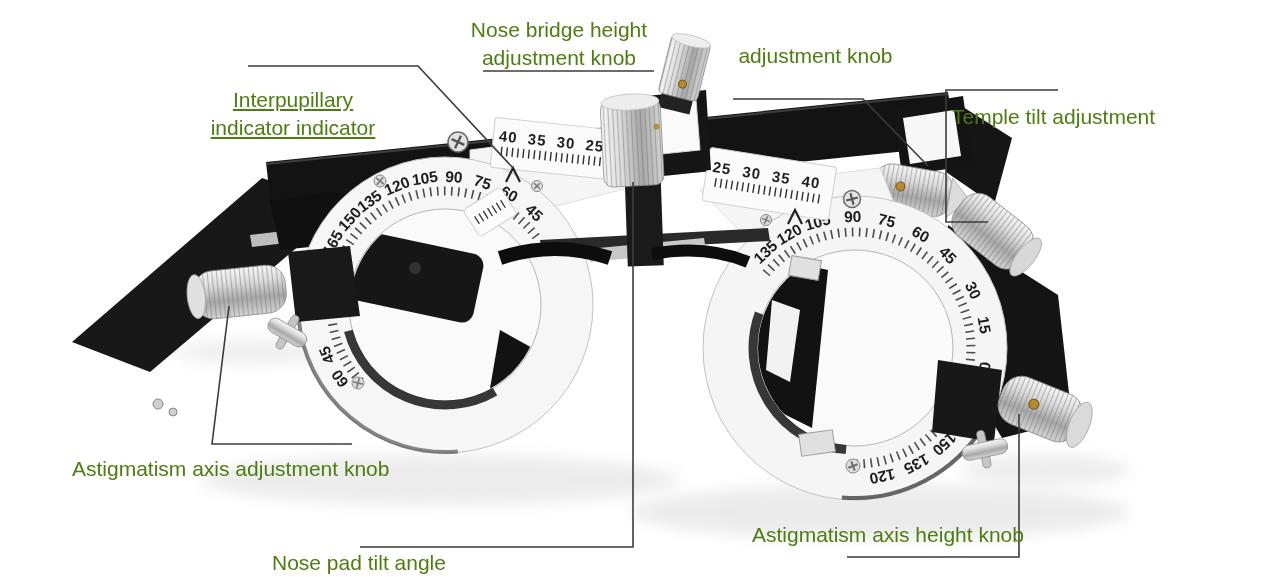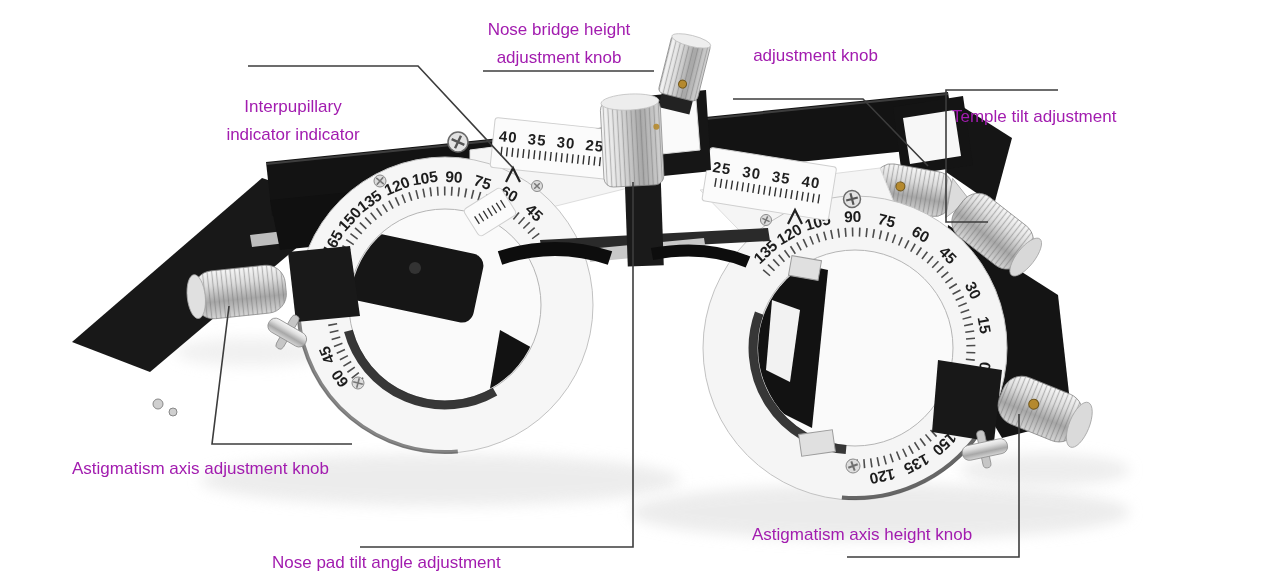--- a/index.html
+++ b/index.html
@@ -1,19 +1,19 @@
 <!DOCTYPE html>
 <html><head>
 <meta charset="utf-8">
 <style>
   html,body{margin:0;padding:0;background:#ffffff;}
   .stage{position:relative;width:1280px;height:580px;background:#ffffff;overflow:hidden;
          font-family:"Liberation Sans",sans-serif;}
   svg{position:absolute;left:0;top:0;}
-  .label{position:absolute;color:#a21caf;font-size:17px;line-height:28px;font-weight:400;}
+  .label{position:absolute;color:#4d7c0f;font-size:21px;line-height:28px;font-weight:400;}
   .label .line{display:block;}
   .center{text-align:center;}
   .dialnum{font:bold 15.5px "Liberation Sans",sans-serif;fill:#1c1c1c;}
   .platenum{font:bold 15px "Liberation Sans",sans-serif;fill:#1f1f1f;letter-spacing:1px;}
 </style>
 </head>
 <body>
 
 <div class="stage">
 
@@ -269,21 +269,21 @@
 
 <div class="label center" style="left:444px;top:16px;width:230px;">
   <span class="line">Nose bridge height</span>
   <span class="line">adjustment knob</span>
 </div>
 
 <div class="label center" style="left:703px;top:42px;width:225px;">
   <span class="line">adjustment knob</span>
 </div>
 
-<div class="label center" style="left:183px;top:93px;width:220px;">
+<div class="label center" style="left:183px;top:86px;width:220px;text-decoration:underline;">
   <span class="line">Interpupillary</span>
   <span class="line">indicator indicator</span>
 </div>
 
 <div class="label" style="left:952px;top:103px;width:230px;">
   <span class="line">Temple tilt adjustment</span>
 </div>
 
 <div class="label" style="left:72px;top:455px;width:340px;">
   <span class="line">Astigmatism axis adjustment knob</span>

